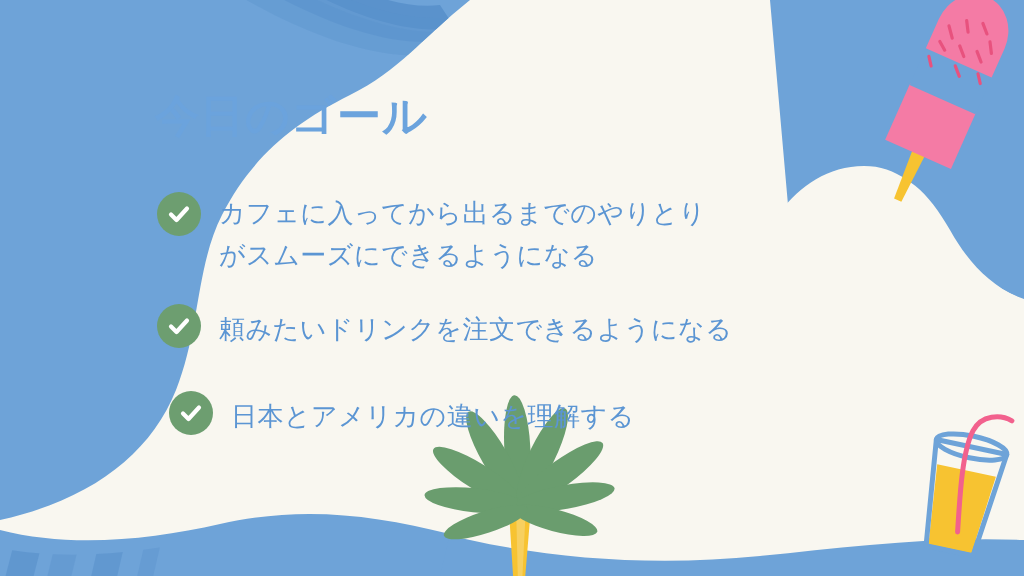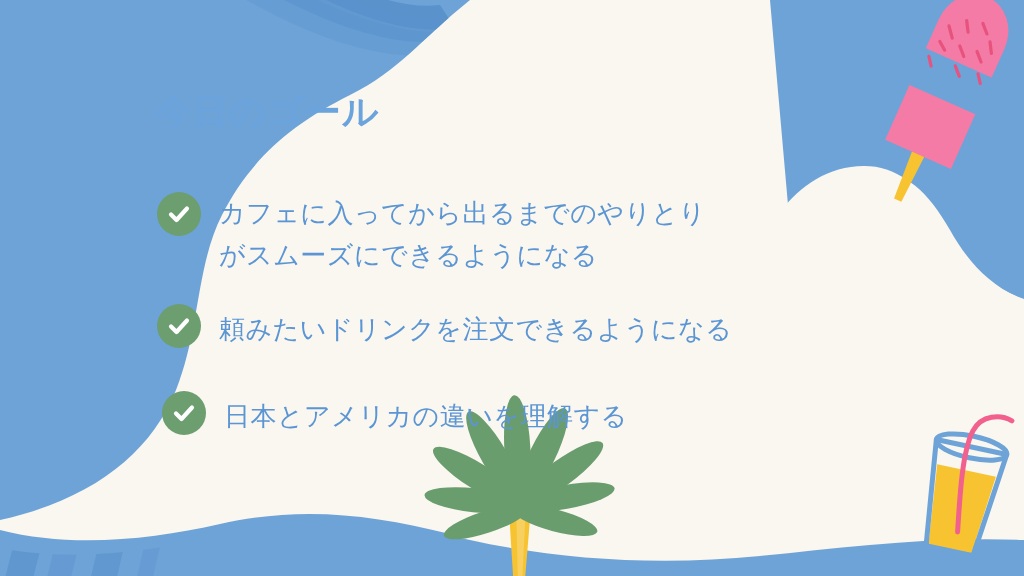--- a/index.html
+++ b/index.html
@@ -20,36 +20,36 @@
     width:1024px; height:576px;
     display:block;
   }
   #content {
     position:absolute; inset:0;
     z-index:5;
   }
   #page-title {
     position:absolute;
     left:155px; top:92px;
-    font-size:36px;
+    font-size:44px;
     font-weight:bold;
     color:#6ba3dd;
     letter-spacing:1px;
     line-height:1.1;
     white-space:nowrap;
   }
   .goal-item {
     position:absolute;
     display:flex;
     align-items:flex-start;
     gap:18px;
   }
   #goal-item-0 { left:157px; top:190px; }
   #goal-item-1 { left:157px; top:302px; }
-  #goal-item-2 { left:162px; top:389px; }
+  #goal-item-2 { left:169px; top:389px; }
   .check-badge {
     flex:0 0 auto;
     width:44px; height:44px;
     border-radius:50%;
     background:#6d9e70;
     position:relative;
     margin-top:2px;
   }
   .check-badge svg {
     position:absolute;

